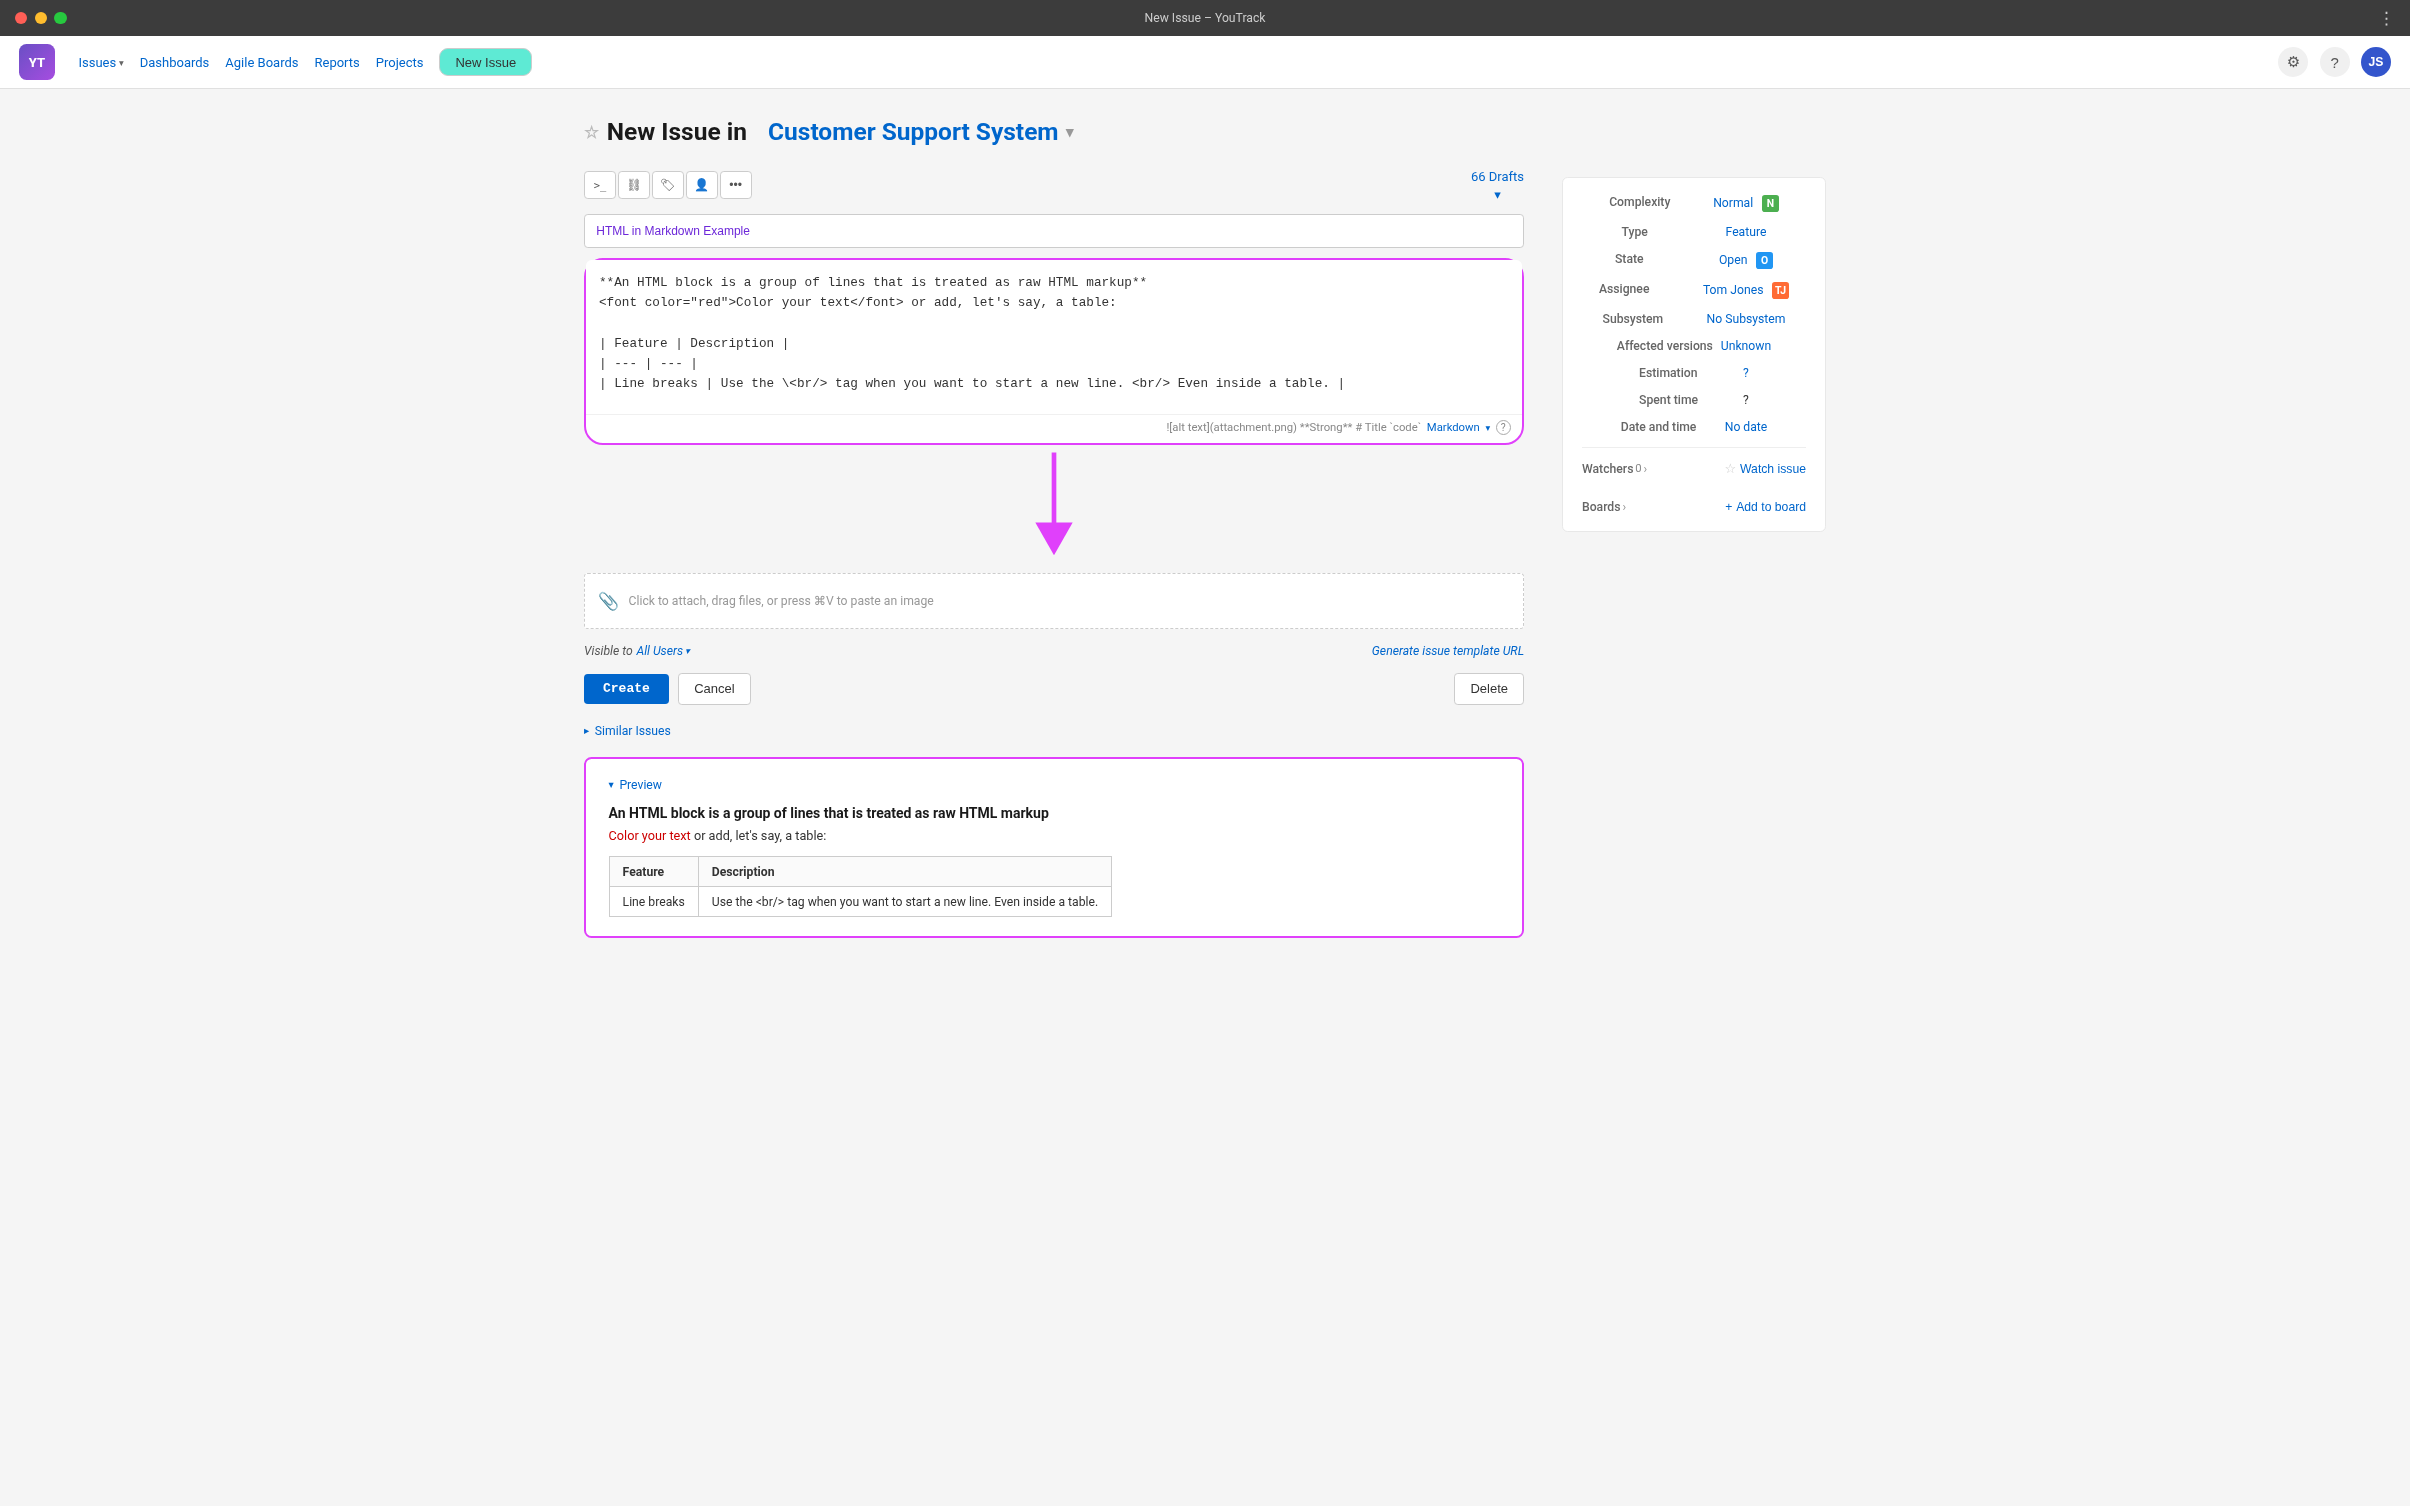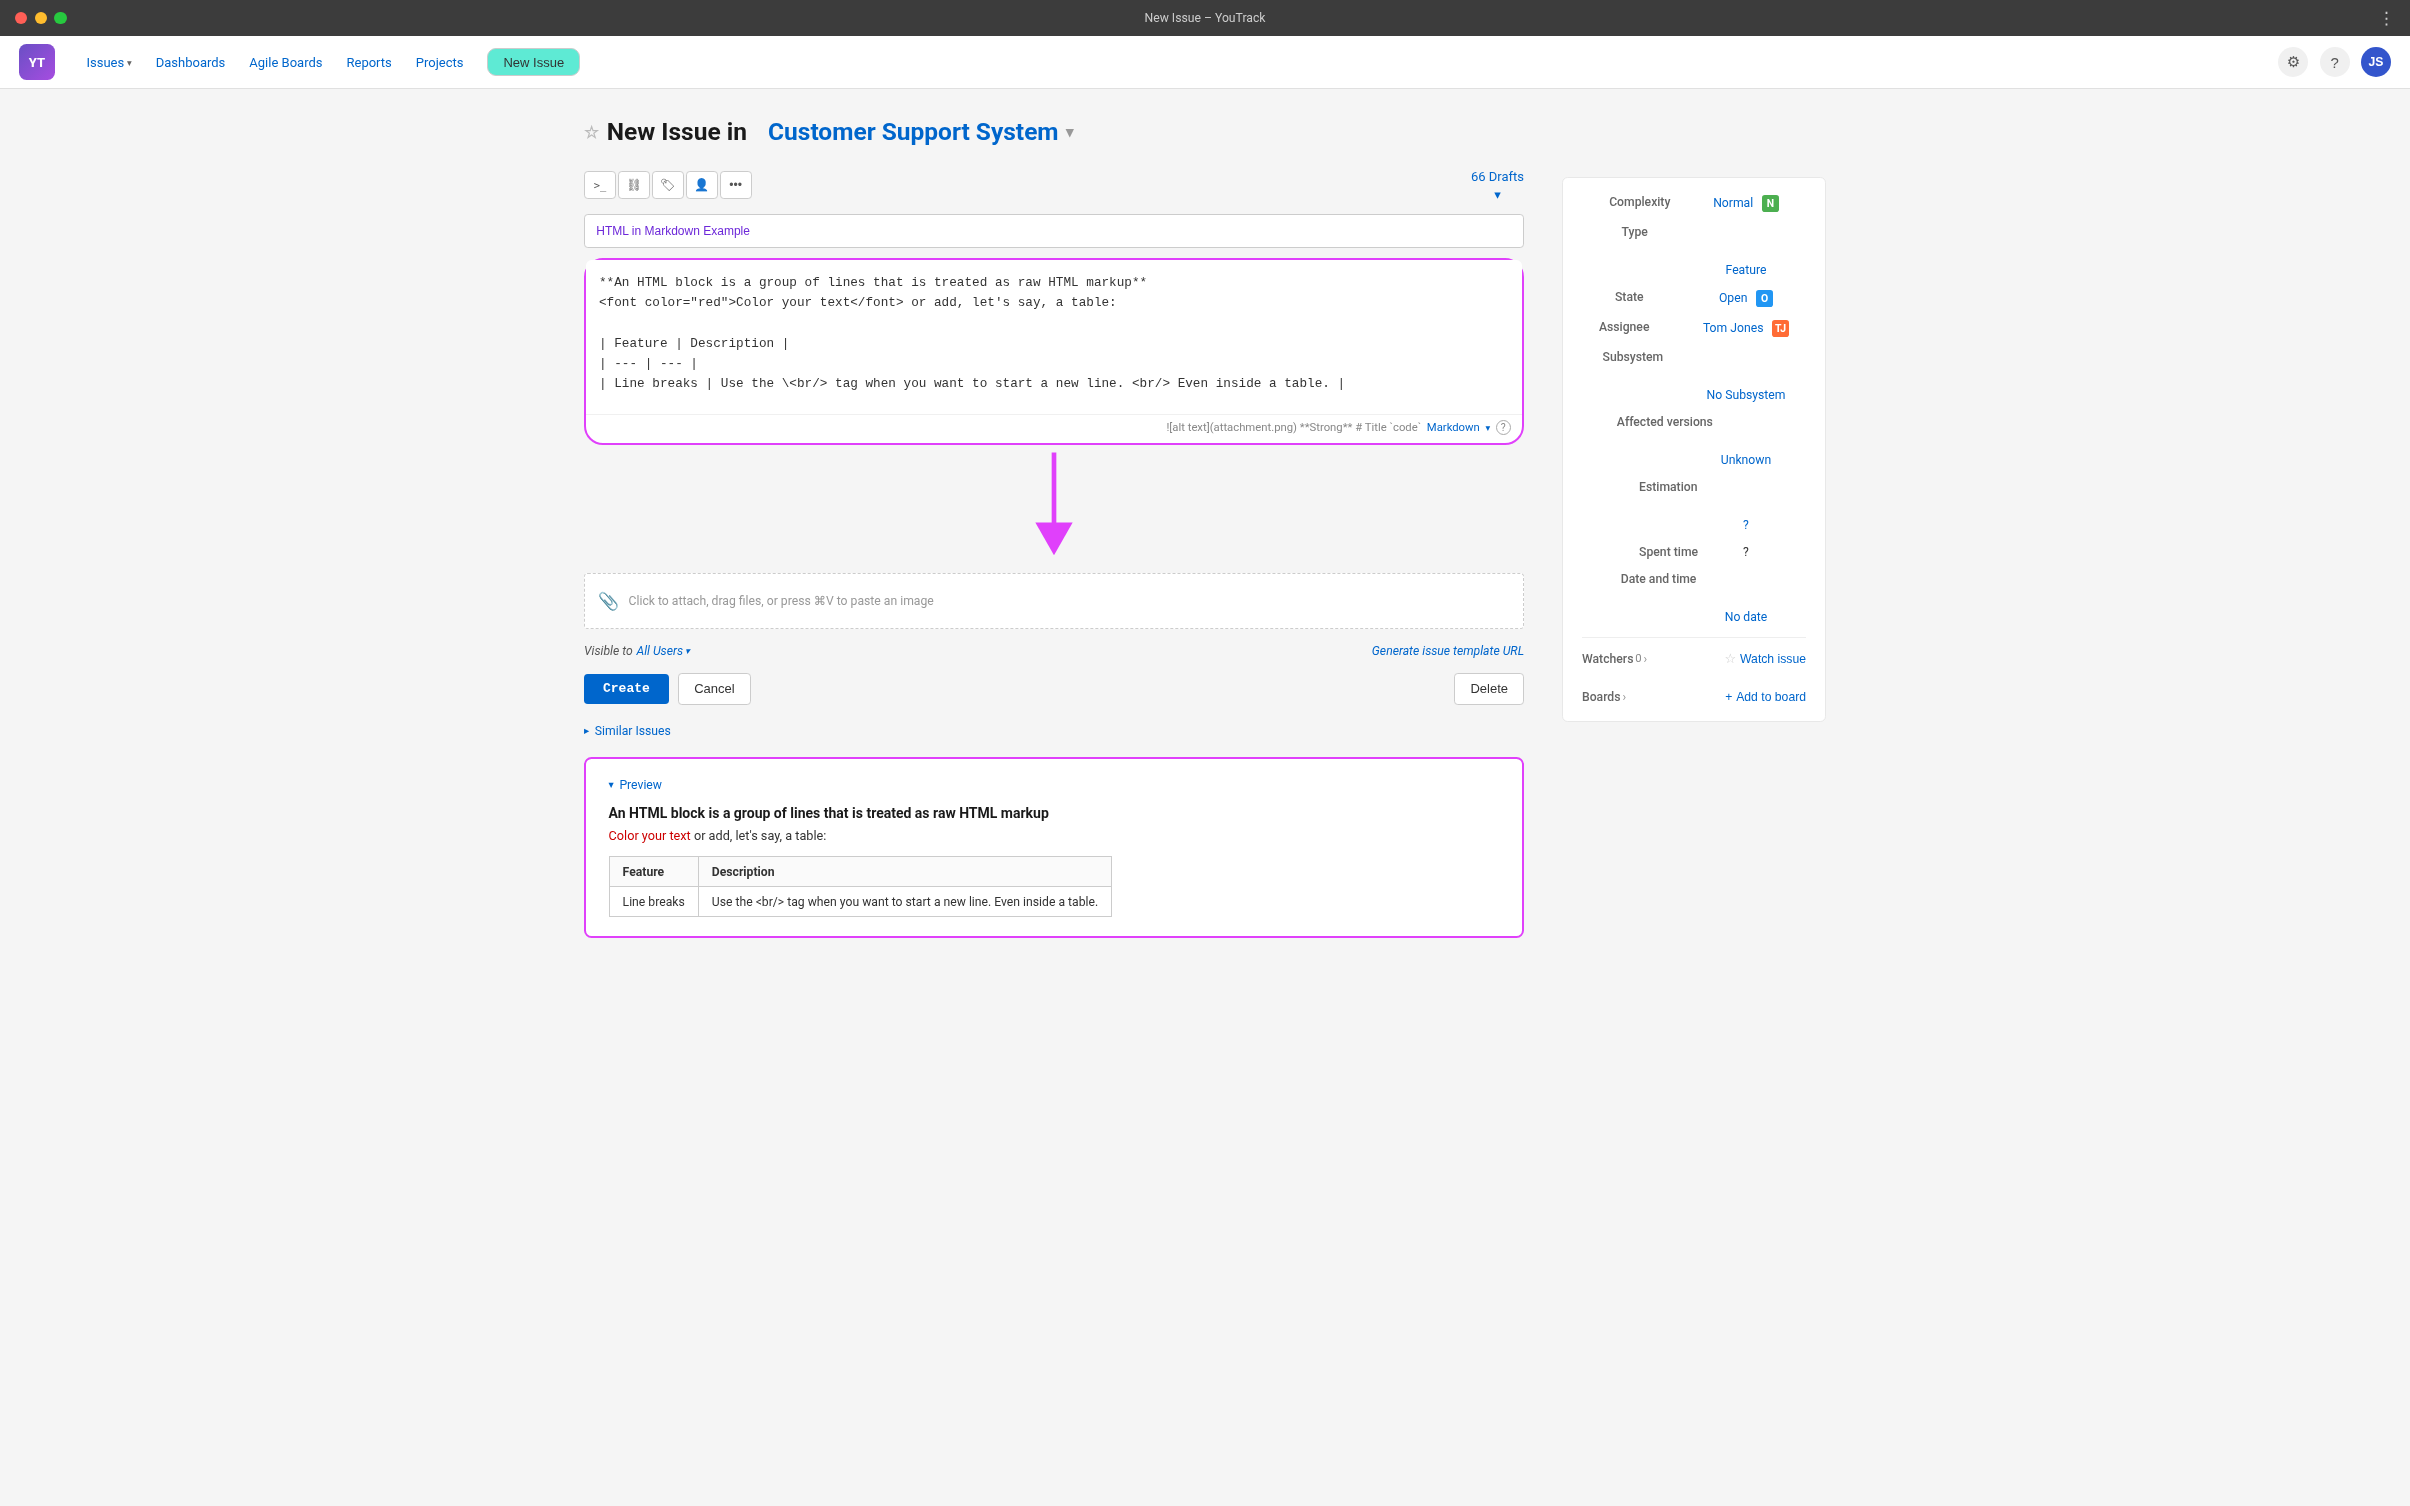--- a/index.html
+++ b/index.html
@@ -47,21 +47,21 @@
     }
 
     
     .topnav {
       background: #fff;
       border-bottom: 0.9px solid #e0e0e0;
       height: 53px;
       display: flex;
       align-items: center;
       padding: 0 19px;
-      gap: 24px;
+      gap: 16px;
     }
     .logo {
       width: 36px;
       height: 36px;
       background: linear-gradient(135deg, #6a4fc5, #a64de0);
       border-radius: 7.5px;
       display: flex;
       align-items: center;
       justify-content: center;
       color: #fff;
@@ -412,21 +412,20 @@
     }
     .sidebar-label {
       color: #666;
       font-weight: 500;
       min-width: 104px;
     }
     .sidebar-value {
       color: #0066cc;
       cursor: pointer;
       text-align: right;
-      margin-top: 38px;
     }
     .sidebar-badge {
       display: inline-flex;
       align-items: center;
       justify-content: center;
       width: 17px;
       height: 17px;
       border-radius: 2.8px;
       font-size: 10.4px;
       font-weight: 700;

